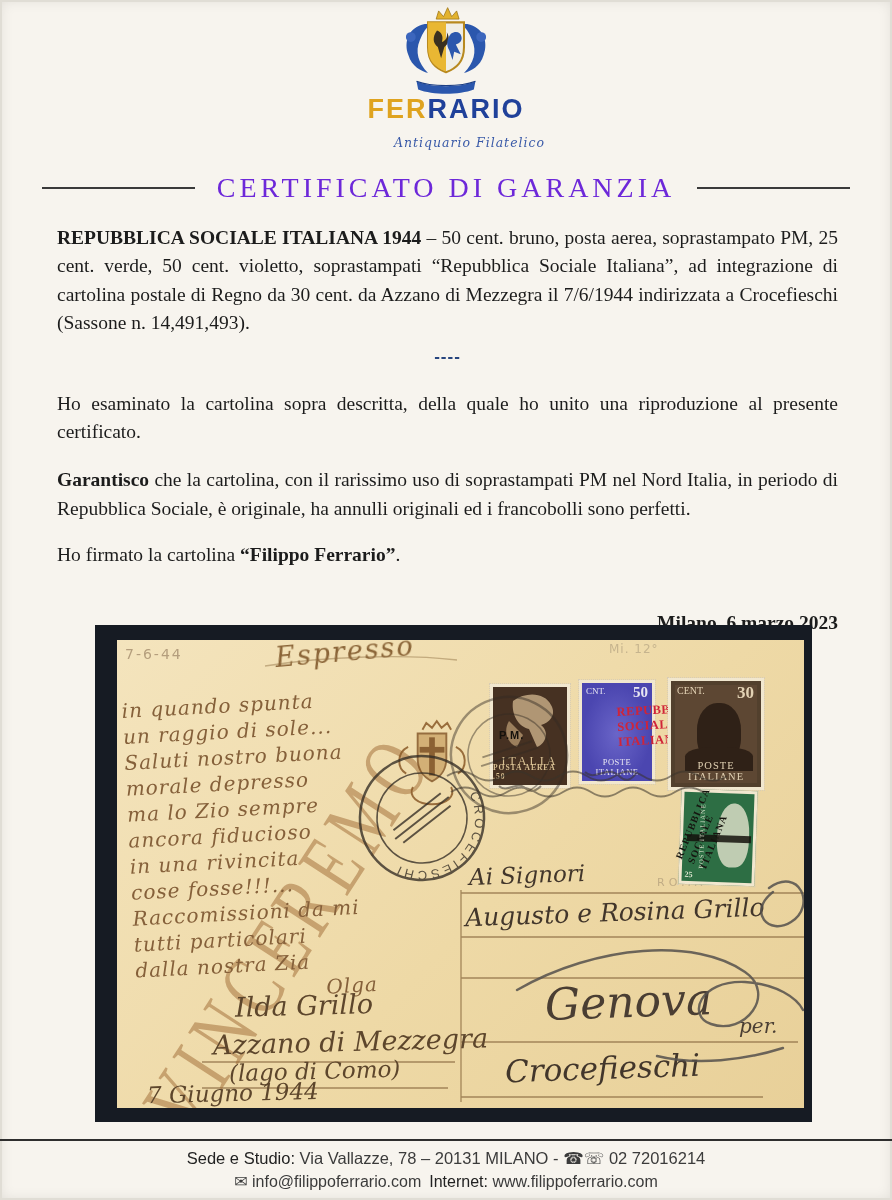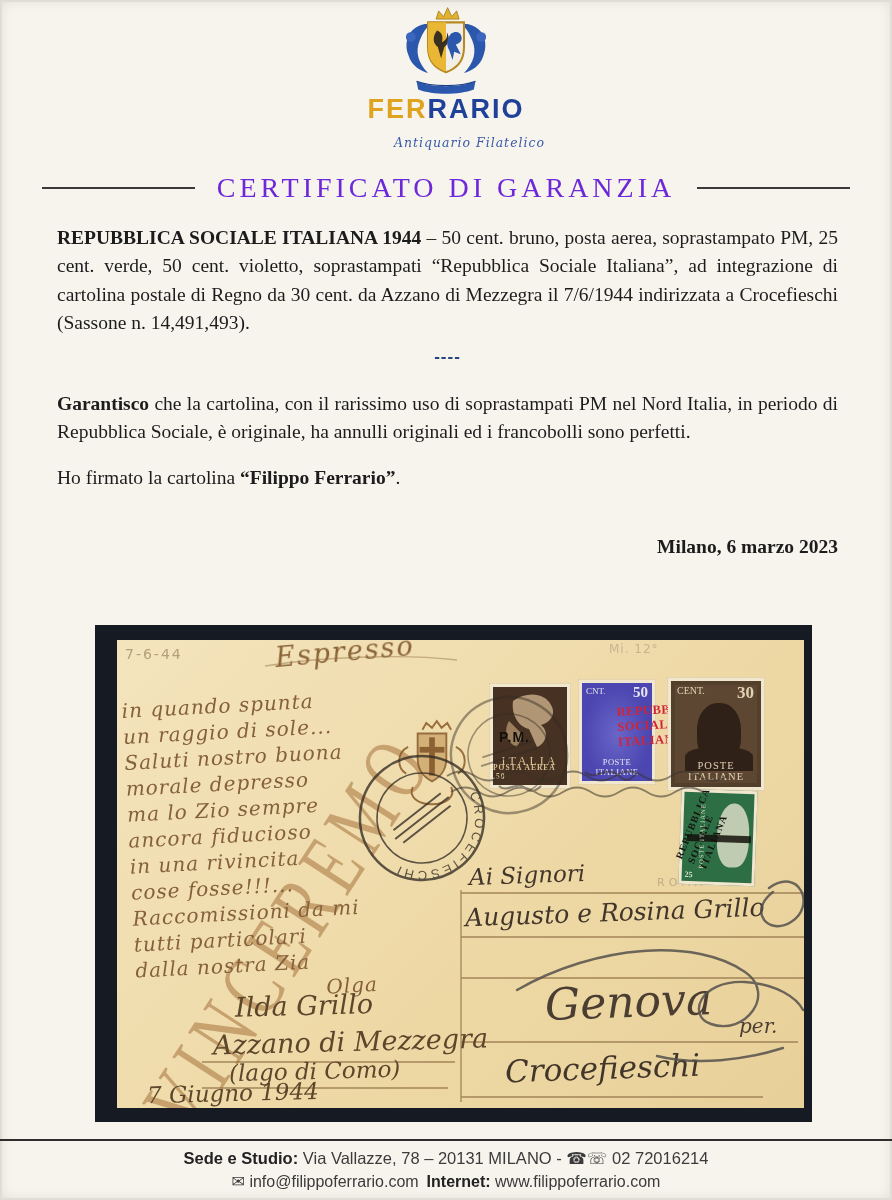--- a/index.html
+++ b/index.html
@@ -43,21 +43,21 @@
   .pc-message .indent{margin-left:190px;}
   .pc-vinceremo{left:6px;top:452px;transform:rotate(-57deg) scaleY(1.45);transform-origin:0 0;
                 font-size:62px;letter-spacing:9px;color:rgba(158,104,50,.5);white-space:nowrap;
                 font-family:"Liberation Serif",serif;}
   .pc-crest{left:272px;top:76px;width:86px;height:100px;opacity:.85;}
   .pc-lines,.pc-cancels,.pc-sig{left:0;top:0;width:687px;height:468px;pointer-events:none;}
   
   .stamp{position:absolute;border:3px solid #f1e7cf;outline:1px dotted #d9cdb4;box-sizing:border-box;}
   .stamp span{position:absolute;font-family:"Liberation Serif",serif;}
   .s1{left:373px;top:44px;width:80px;height:104px;background:#463122;}
-  .s1 .pm{left:6px;top:42px;font-size:14px;font-weight:bold;color:#14110c;letter-spacing:1px;font-family:"Liberation Sans",sans-serif;}
+  .s1 .pm{left:6px;top:42px;font-size:11px;font-weight:bold;color:#14110c;letter-spacing:1px;font-family:"Liberation Sans",sans-serif;}
   .s1 .country{left:0;right:0;bottom:16px;text-align:center;font-size:12px;color:#d9c193;letter-spacing:3px;}
   .s1 .bottom{left:0;right:0;bottom:4px;font-size:7.5px;color:#d9c193;letter-spacing:1px;font-weight:bold;}
   .s2{left:462px;top:40px;width:76px;height:104px;
       background:radial-gradient(ellipse at 50% 52%,#6a65c8 0%,#4b46b0 68%);}
   .s2 .tl{left:4px;top:3px;font-size:9px;color:#e8e6f2;}
   .s2 .tr{right:4px;top:1px;font-size:15px;font-weight:bold;color:#e8e6f2;}
   .s2 .ovp{left:0;right:0;top:22px;text-align:center;transform:rotate(-3deg);
            font-size:12.5px;line-height:15px;font-weight:bold;color:#d02438;letter-spacing:.5px;
            font-family:"Liberation Sans",sans-serif;}
   .s2 .bottom{left:0;right:0;bottom:4px;text-align:center;font-size:8.5px;color:#e8e6f2;letter-spacing:.5px;}
@@ -87,21 +87,21 @@
   .ad4{left:388px;top:410px;font-size:31px;}
   .sn{color:#5d462c;transform:rotate(-1.5deg);}
   .sn1{left:118px;top:350px;font-size:27px;}
   .sn2{left:96px;top:386px;font-size:27px;}
   .sn3{left:112px;top:418px;font-size:23px;}
   .sn4{left:30px;top:440px;font-size:23px;}
   
   .foot-rule{position:absolute;top:1139px;left:0;width:892px;height:2px;background:#2e2e2e;}
   .foot{position:absolute;top:1149px;left:0;right:0;text-align:center;
         font-family:"Liberation Sans",sans-serif;font-size:16.5px;color:#3b3b3b;}
-  .foot .b{font-weight:bold;color:#222;}
+  .foot .b{font-weight:normal;color:#222;}
   .foot .row2{margin-top:4px;font-size:16px;}
   .icon{display:inline-block;}
 </style>
 </head>
 <body>
 
 <div class="page">
 
   <header class="logo">
     <svg class="crest" viewBox="0 0 140 110" aria-hidden="true">
@@ -123,20 +123,21 @@
 
   <div class="heading-row">
     <div class="rule"></div>
     <h1>CERTIFICATO DI GARANZIA</h1>
     <div class="rule"></div>
   </div>
 
   <div class="bodytext">
     <p><b>REPUBBLICA SOCIALE ITALIANA 1944</b><span> – 50 cent. bruno, posta aerea, soprastampato PM, 25 cent. verde, 50 cent. violetto, soprastampati “Repubblica Sociale Italiana”, ad integrazione di cartolina postale di Regno da 30 cent. da Azzano di Mezzegra il 7/6/1944 indirizzata a Crocefieschi (Sassone n. 14,491,493).</span></p>
     <div class="sep">----</div>
+    <p class="p2">Ho esaminato la cartolina sopra descritta, della quale ho unito una riproduzione al presente certificato.</p>
     <p class="p3"><b>Garantisco</b><span> che la cartolina, con il rarissimo uso di soprastampati PM nel Nord Italia, in periodo di Repubblica Sociale, è originale, ha annulli originali ed i francobolli sono perfetti.</span></p>
     <p class="p4"><span>Ho firmato la cartolina </span><b>“Filippo Ferrario”</b><span>.</span></p>
     <p class="dateline">Milano, 6 marzo 2023</p>
   </div>
 
   <figure class="photo" style="margin:0">
     <div class="card">
 
       <svg class="pc-lines" viewBox="0 0 687 468" aria-hidden="true">
         <g stroke="#8a6a40" stroke-width="1.3" opacity=".75" fill="none">

